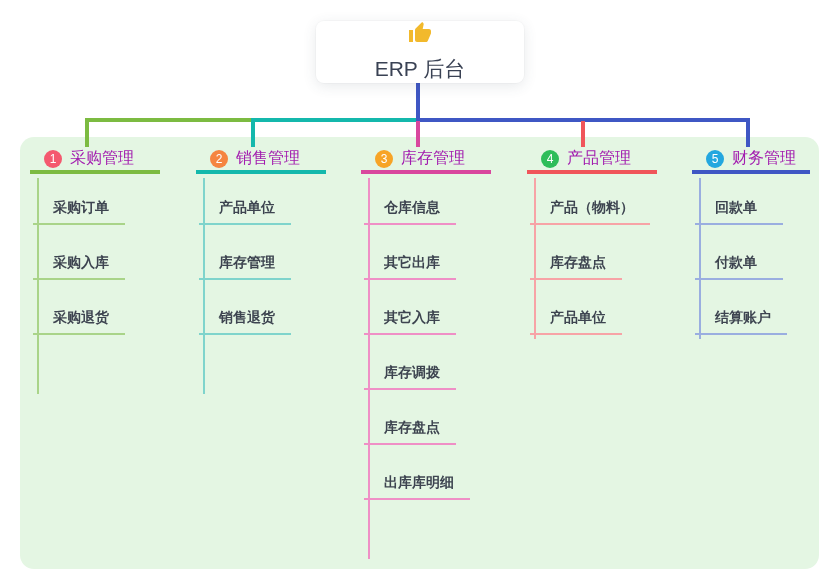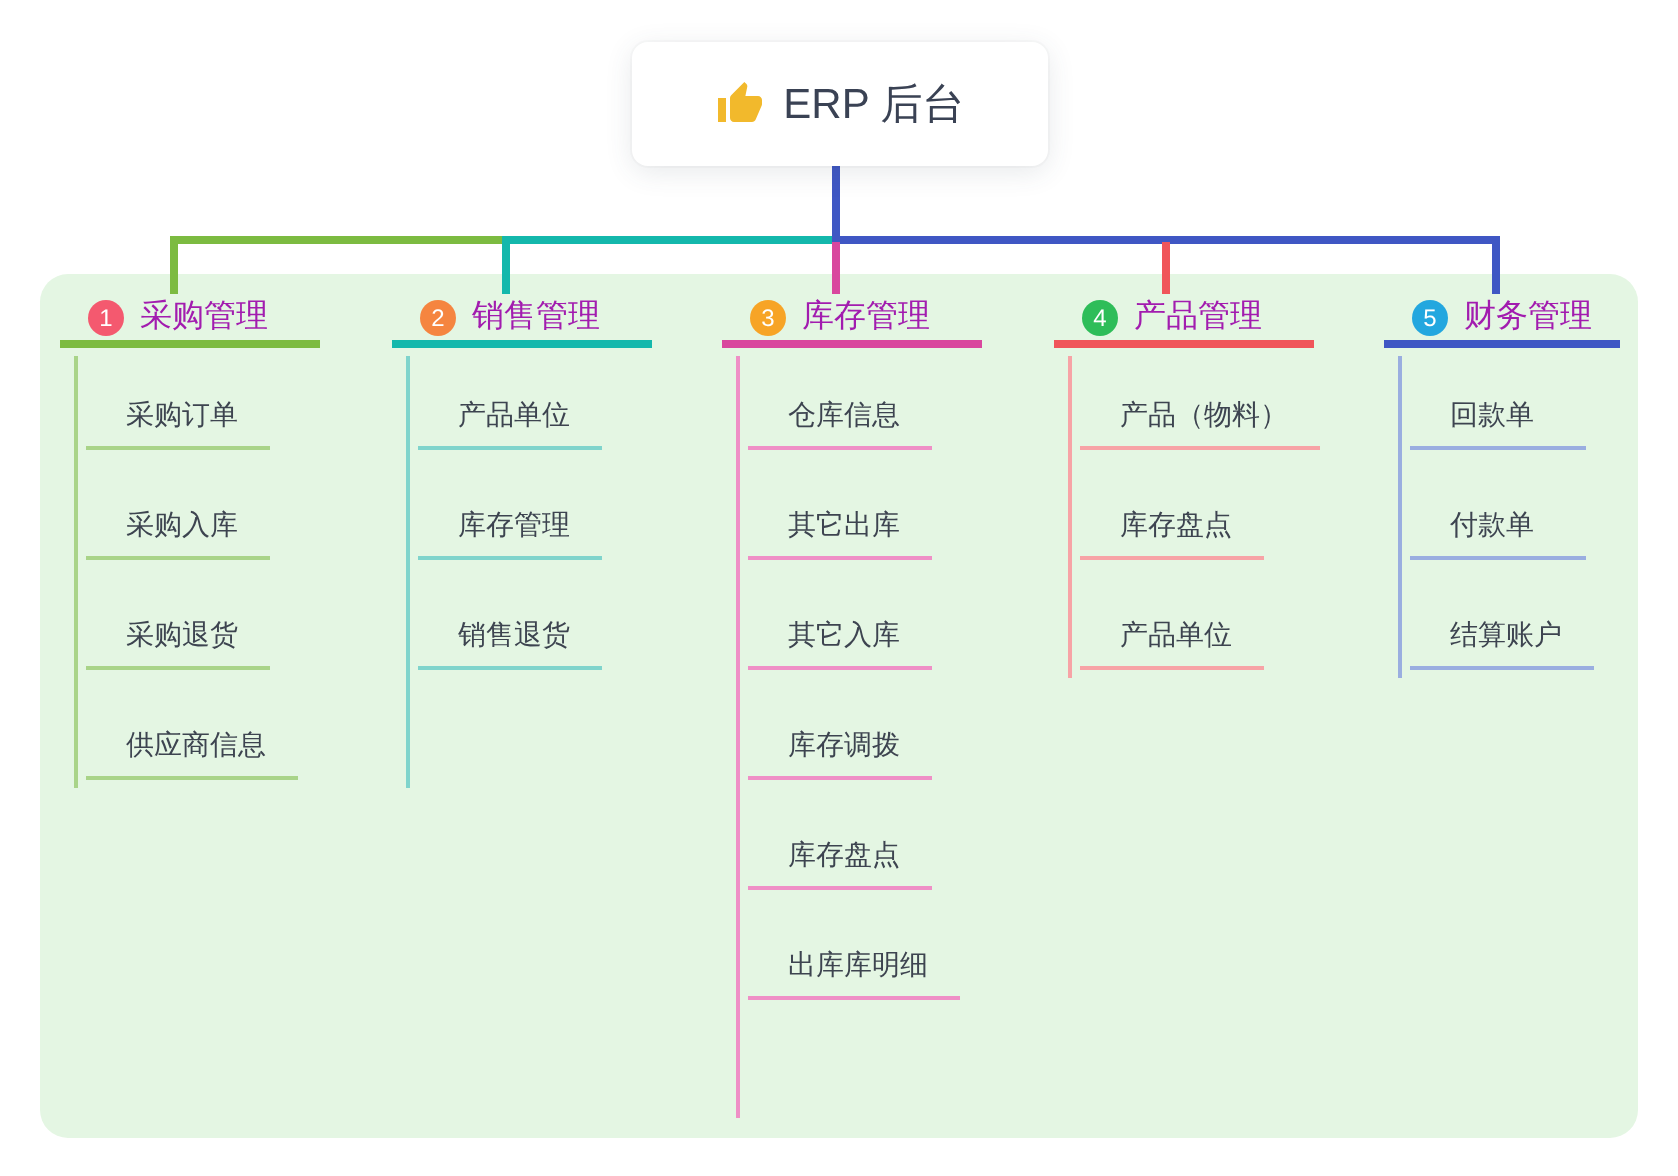--- a/index.html
+++ b/index.html
@@ -17,21 +17,21 @@
     position:absolute; left:20px; top:137px; width:799px; height:432px;
     border-radius:14px;
   }
 
   
   .root-card {
     position:absolute; left:316px; top:21px; width:208px; height:62px;
     background:#ffffff; border-radius:8px;
     box-shadow:0 3px 14px rgba(60,70,90,.12), 0 0 0 1px rgba(0,0,0,.02);
     display:flex; align-items:center; justify-content:center; gap:10px;
-    font-size:21px; color:#3a4254; font-weight:500;
+    font-size:21px; color:#3a4254; font-weight:500;flex-direction:column;
   }
   .root-card svg { width:24px; height:24px; display:block; }
 
   
   .line { position:absolute; }
 
   
   .branch { position:absolute; top:147px; }
   .branch-header {
     display:flex; align-items:center; height:27px; padding-left:14px;
@@ -43,21 +43,21 @@
     background:var(--badge); color:#fff;
     font-size:12px; line-height:18px; text-align:center;
     margin-right:8px; flex:0 0 auto;
   }
   .branch-title { font-size:16px; color:#a21caf; font-weight:500; }
 
   .spine {
     position:absolute; left:7px; top:31px; width:2px;
     background:var(--light);
   }
-  .children { position:relative; margin-left:13px; }
+  .children { position:relative; margin-left:3px;font-weight:bold; }
   .child {
     margin-top:29px;
     width:max-content; min-width:88px;
     padding:0 16px 6px 20px;
     border-bottom:2px solid var(--light);
     font-size:14px; color:#3d4450; white-space:nowrap;
     cursor:default;
   }
   .child:first-child { margin-top:25px; }
 </style>
@@ -90,21 +90,20 @@
   <div class="branch" style="left: 30px; width: 130px; --main: #7CBB41; --light: #A9D489; --badge: #F4596F;">
     <div class="branch-header">
       <span class="badge">1</span>
       <span class="branch-title">采购管理</span>
     </div>
     <div class="spine" style="height:216px;"></div>
     <div class="children">
       <div class="child">采购订单</div>
       <div class="child">采购入库</div>
       <div class="child">采购退货</div>
-      <div class="child">供应商信息</div>
     </div>
   </div>
 
   <div class="branch" style="left: 196px; width: 130px; --main: #14B8AC; --light: #7FD4CC; --badge: #F58540;">
     <div class="branch-header">
       <span class="badge">2</span>
       <span class="branch-title">销售管理</span>
     </div>
     <div class="spine" style="height:216px;"></div>
     <div class="children">

